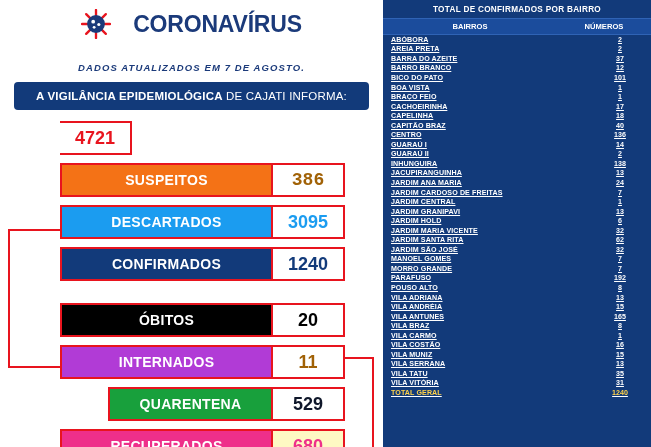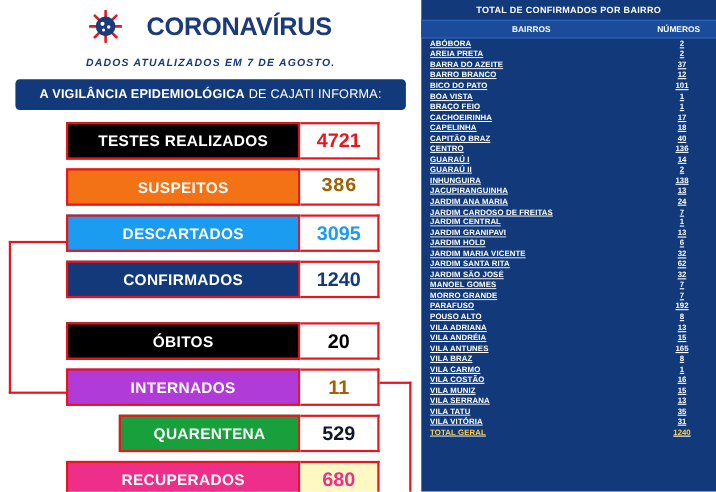--- a/index.html
+++ b/index.html
@@ -19,21 +19,21 @@
   .header-title{
     display:flex;align-items:center;justify-content:center;
     gap:22px;margin-top:9px;
   }
   .virus-icon{width:30px;height:30px;display:block;}
   .corona-word{
     font-size:23px;font-weight:bold;color:#1b3a7a;letter-spacing:-0.2px;
   }
   .subtitle{
     text-align:center;font-size:9.5px;font-weight:bold;color:#1b3a7a;
-    letter-spacing:1.1px;font-style:italic;margin-top:13px;
+    letter-spacing:1.1px;font-style:italic;margin-top:23px;
   }
   .blue-banner{
     margin:9px 14px 0 14px;height:28px;background:#123a7a;border-radius:4px;
     display:flex;align-items:center;justify-content:center;
   }
   .blue-banner span{
     font-size:11.5px;color:#ffffff;letter-spacing:0.2px;
   }
   .blue-banner b{font-weight:bold;}
 
@@ -97,21 +97,21 @@
   }
   .r-title{
     text-align:center;font-size:8.2px;font-weight:bold;letter-spacing:0.3px;
     padding:5px 0 4px 0;
   }
   .r-head{
     display:flex;background:#1b4c9c;border-top:1px solid #2f63b5;
     border-bottom:1px solid #2f63b5;
   }
   .r-head div{
-    font-size:7.6px;font-weight:bold;text-align:center;padding:3px 3px;
+    font-size:7.6px;font-weight:bold;text-align:center;padding:3px 16px;
   }
   .r-head .h1{flex:1;}
   .r-head .h2{width:62px;}
   .r-rows{display:block;text-decoration:underline;}
   .r-row{display:flex;height:9.55px;align-items:center;}
   .r-row .n{
     flex:1;font-size:7.1px;font-weight:bold;padding-left:8px;
     letter-spacing:0.1px;white-space:nowrap;overflow:hidden;
   }
   .r-row .v{
@@ -154,21 +154,20 @@
       <span>
         <b>A VIGILÂNCIA EPIDEMIOLÓGICA</b><span> DE CAJATI INFORMA:</span>
       </span>
     </div>
 
     <div class="rows">
       <div class="bracket brk-left"></div>
       <div class="bracket brk-right"></div>
 
       <div class="row c-testes">
-        <div class="label">TESTES REALIZADOS</div>
         <div class="value">4721</div>
       </div>
 
       <div class="row c-susp">
         <div class="label">SUSPEITOS</div>
         <div class="value">386</div>
       </div>
 
       <div class="row c-desc">
         <div class="label">DESCARTADOS</div>

